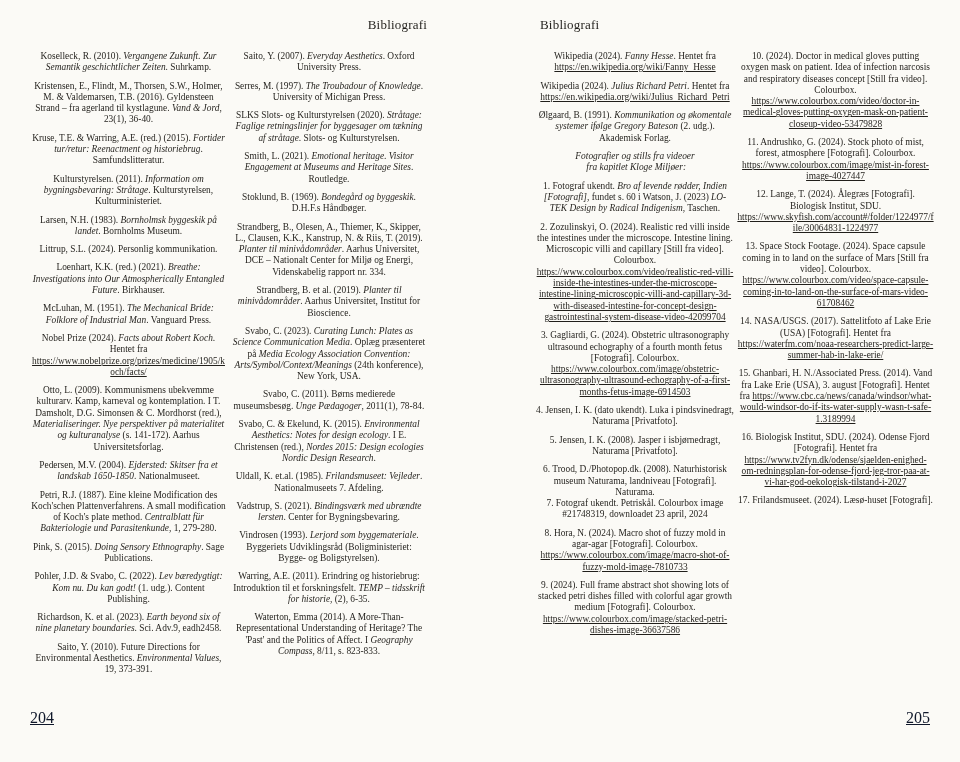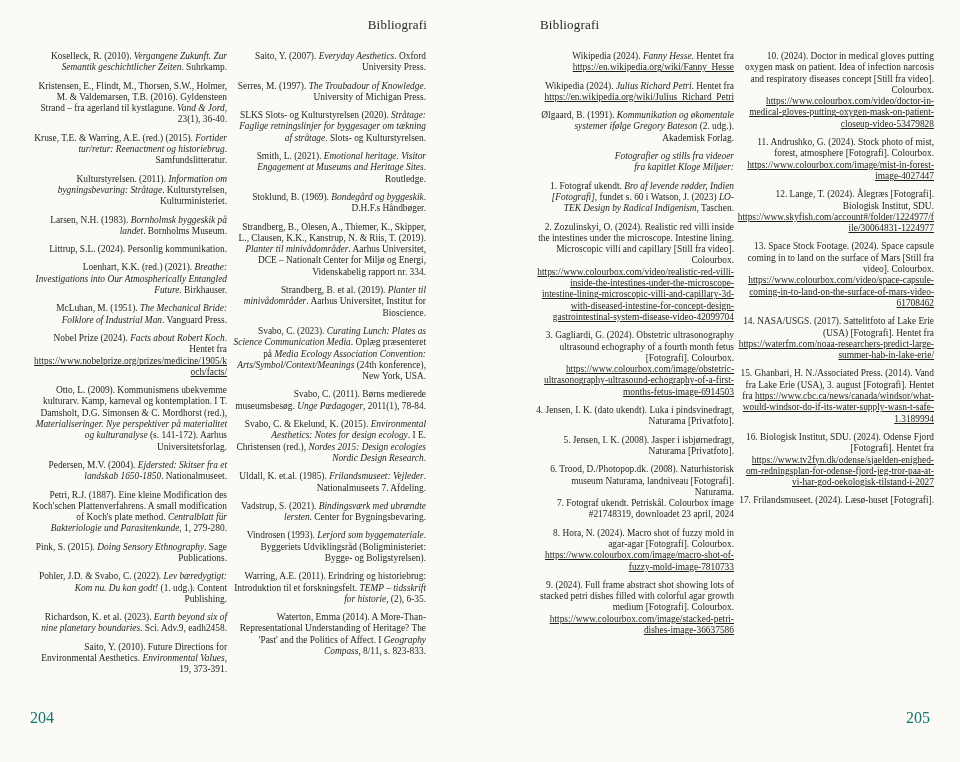--- a/index.html
+++ b/index.html
@@ -20,31 +20,31 @@
   .running-head.right-head { left: 540px; text-align: left; }
   .col { position: absolute; top: 51px; }
   .col1 { left: 30px;  width: 197px; }
   .col2 { left: 232px; width: 194px; }
   .col3 { left: 536px; width: 198px; }
   .col4 { left: 737px; width: 197px; }
   .entry {
     margin: 0 0 7px 0;
     font-size: 9.4px;
     line-height: 11.3px;
-    text-align: right;
+    text-align: center;
     white-space: pre-wrap;
     overflow-wrap: break-word;
     color: #211f1b;
   }
   .entry.tight { margin-bottom: 0; }
   .entry .i { font-style: italic; }
   .entry .u { text-decoration: underline; text-underline-offset: 1px; overflow-wrap: anywhere; }
   .folio {
     position: absolute; top: 709px;
-    font-size: 16px; line-height: 18px; color: #0f766e;
+    font-size: 16px; line-height: 18px; color: #0f172a; text-decoration: underline;
   }
   .folio-left  { left: 30px; }
   .folio-right { right: 30px; text-align: left; }
 </style>
 </head>
 <body>
 
 <div class="spread">
 
   <div>

